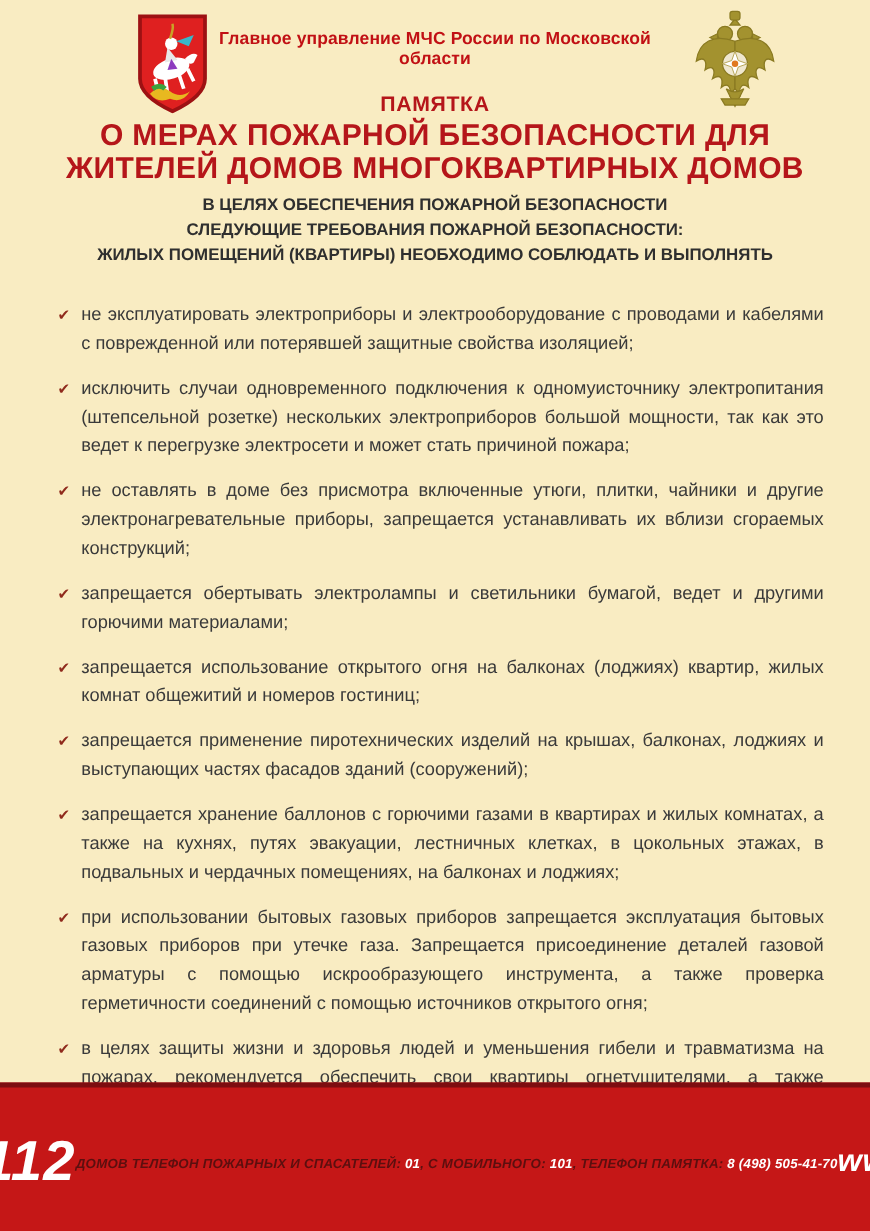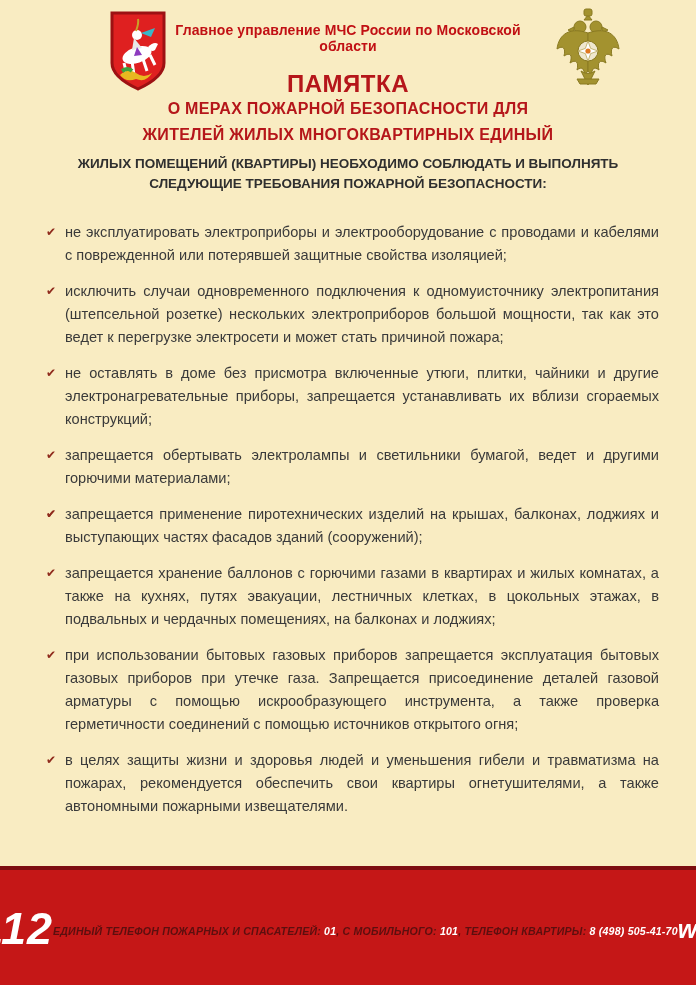--- a/index.html
+++ b/index.html
@@ -17,22 +17,22 @@
   
   .header{position:relative;height:138px;}
   .emblem-left{position:absolute;left:110px;top:11px;width:56px;height:80px;}
   .emblem-right{position:absolute;left:553px;top:5px;width:70px;height:92px;}
   .org-line{
     padding-top:22px;margin:0 150px;
     text-align:center;
     color:#c11014;font-weight:bold;font-size:14px;letter-spacing:.1px;
   }
   .title-block{margin-top:18px;text-align:center;color:#b5161a;font-weight:bold;}
-  .title-line1{font-size:24px;line-height:24px;letter-spacing:.5px;}
-  .title-line2,.title-line3{font-size:16px;line-height:26px;letter-spacing:.3px;}
+  .title-line1{font-size:17px;line-height:24px;letter-spacing:.5px;}
+  .title-line2,.title-line3{font-size:24px;line-height:26px;letter-spacing:.3px;}
   
   .intro{
     margin-top:16px;text-align:center;
     color:#2f2f2f;font-weight:bold;font-size:13.5px;line-height:20px;
   }
   
   .rules{
     list-style:none;
     margin:27px 37px 0 46px;padding:0;
   }
@@ -119,27 +119,28 @@
         <path d="M35,36 l2.6,7.4 7.4,2.6 -7.4,2.6 -2.6,7.4 -2.6,-7.4 -7.4,-2.6 7.4,-2.6 z" fill="#ffffff" stroke="#b8a75a" stroke-width=".8"></path>
         <circle cx="35" cy="46" r="2.6" fill="#e07820"></circle>
       </svg>
     </div>
 
     <div class="org-line">Главное управление МЧС России по Московской области</div>
 
     <div class="title-block">
       <div class="title-line1">ПАМЯТКА</div>
       <div class="title-line2">О МЕРАХ ПОЖАРНОЙ БЕЗОПАСНОСТИ ДЛЯ</div>
-      <div class="title-line3">ЖИТЕЛЕЙ ЖИЛЫХ МНОГОКВАРТИРНЫХ ЕДИНЫЙ</div>
+      <div class="title-line3">ЖИТЕЛЕЙ ДОМОВ МНОГОКВАРТИРНЫХ ДОМОВ</div>
     </div>
   </div>
 
   <div class="intro">
+    <div>В ЦЕЛЯХ ОБЕСПЕЧЕНИЯ ПОЖАРНОЙ БЕЗОПАСНОСТИ</div>
+    <div>СЛЕДУЮЩИЕ ТРЕБОВАНИЯ ПОЖАРНОЙ БЕЗОПАСНОСТИ:</div>
     <div>ЖИЛЫХ ПОМЕЩЕНИЙ (КВАРТИРЫ) НЕОБХОДИМО СОБЛЮДАТЬ И ВЫПОЛНЯТЬ</div>
-    <div>СЛЕДУЮЩИЕ ТРЕБОВАНИЯ ПОЖАРНОЙ БЕЗОПАСНОСТИ:</div>
   </div>
 
   <ul class="rules">
     <li class="rule">
       <span class="check">✔</span>
       <span>не эксплуатировать электроприборы и электрооборудование с проводами и кабелями с поврежденной или потерявшей защитные свойства изоляцией;</span>
     </li>
     <li class="rule">
       <span class="check">✔</span>
       <span>исключить случаи одновременного подключения к одномуисточнику электро­питания (штепсельной розетке) нескольких электроприборов большой мощ­ности, так как это ведет к перегрузке электросети и может стать причиной пожара;</span>
@@ -147,20 +148,21 @@
     <li class="rule">
       <span class="check">✔</span>
       <span>не оставлять в доме без присмотра включенные утюги, плитки, чайники и другие электронагревательные приборы, запрещается устанавливать их вблизи сгораемых конструкций;</span>
     </li>
     <li class="rule">
       <span class="check">✔</span>
       <span>запрещается обертывать электролампы и светильники бумагой, ведет и дру­гими горючими материалами;</span>
     </li>
     <li class="rule">
       <span class="check">✔</span>
+      <span>запрещается использование открытого огня на балконах (лоджиях) квартир, жилых комнат общежитий и номеров гостиниц;</span>
     </li>
     <li class="rule">
       <span class="check">✔</span>
       <span>запрещается применение пиротехнических изделий на крышах, балконах, лоджиях и выступающих частях фасадов зданий (сооружений);</span>
     </li>
     <li class="rule">
       <span class="check">✔</span>
       <span>запрещается хранение баллонов с горючими газами в квартирах и жилых ком­натах, а также на кухнях, путях эвакуации, лестничных клетках, в цокольных этажах, в подвальных и чердачных помещениях, на балконах и лоджиях;</span>
     </li>
     <li class="rule">
@@ -176,24 +178,24 @@
   <div class="footer">
     <div class="service-row">
       <div class="service-lines">
         <div class="service-line1">СЛУЖБА СПАСЕНИЯ</div>
         <div class="service-line2">МОСКОВСКОЙ ОБЛАСТИ</div>
       </div>
       <div class="big-number">112</div>
     </div>
 
     <div class="phone-line">
-      <span class="phone-label">ЕДИНЫЙ ТЕЛЕФОН ПОЖАРНЫХ И СПАСАТЕЛЕЙ:</span>
+      <span class="phone-label">ДОМОВ ТЕЛЕФОН ПОЖАРНЫХ И СПАСАТЕЛЕЙ:</span>
       <span class="phone-number">01</span><span class="phone-sep">, </span>
       <span class="phone-label">С МОБИЛЬНОГО:</span>
       <span class="phone-number">101</span><span class="phone-sep">, </span>
-      <span class="phone-label">ТЕЛЕФОН КВАРТИРЫ:</span>
+      <span class="phone-label">ТЕЛЕФОН ПАМЯТКА:</span>
       <span class="phone-number">8 (498) 505-41-70</span>
     </div>
 
     <div class="website">www.50.mchs.gov.ru</div>
   </div>
 
 </div>
 
 </body></html>

